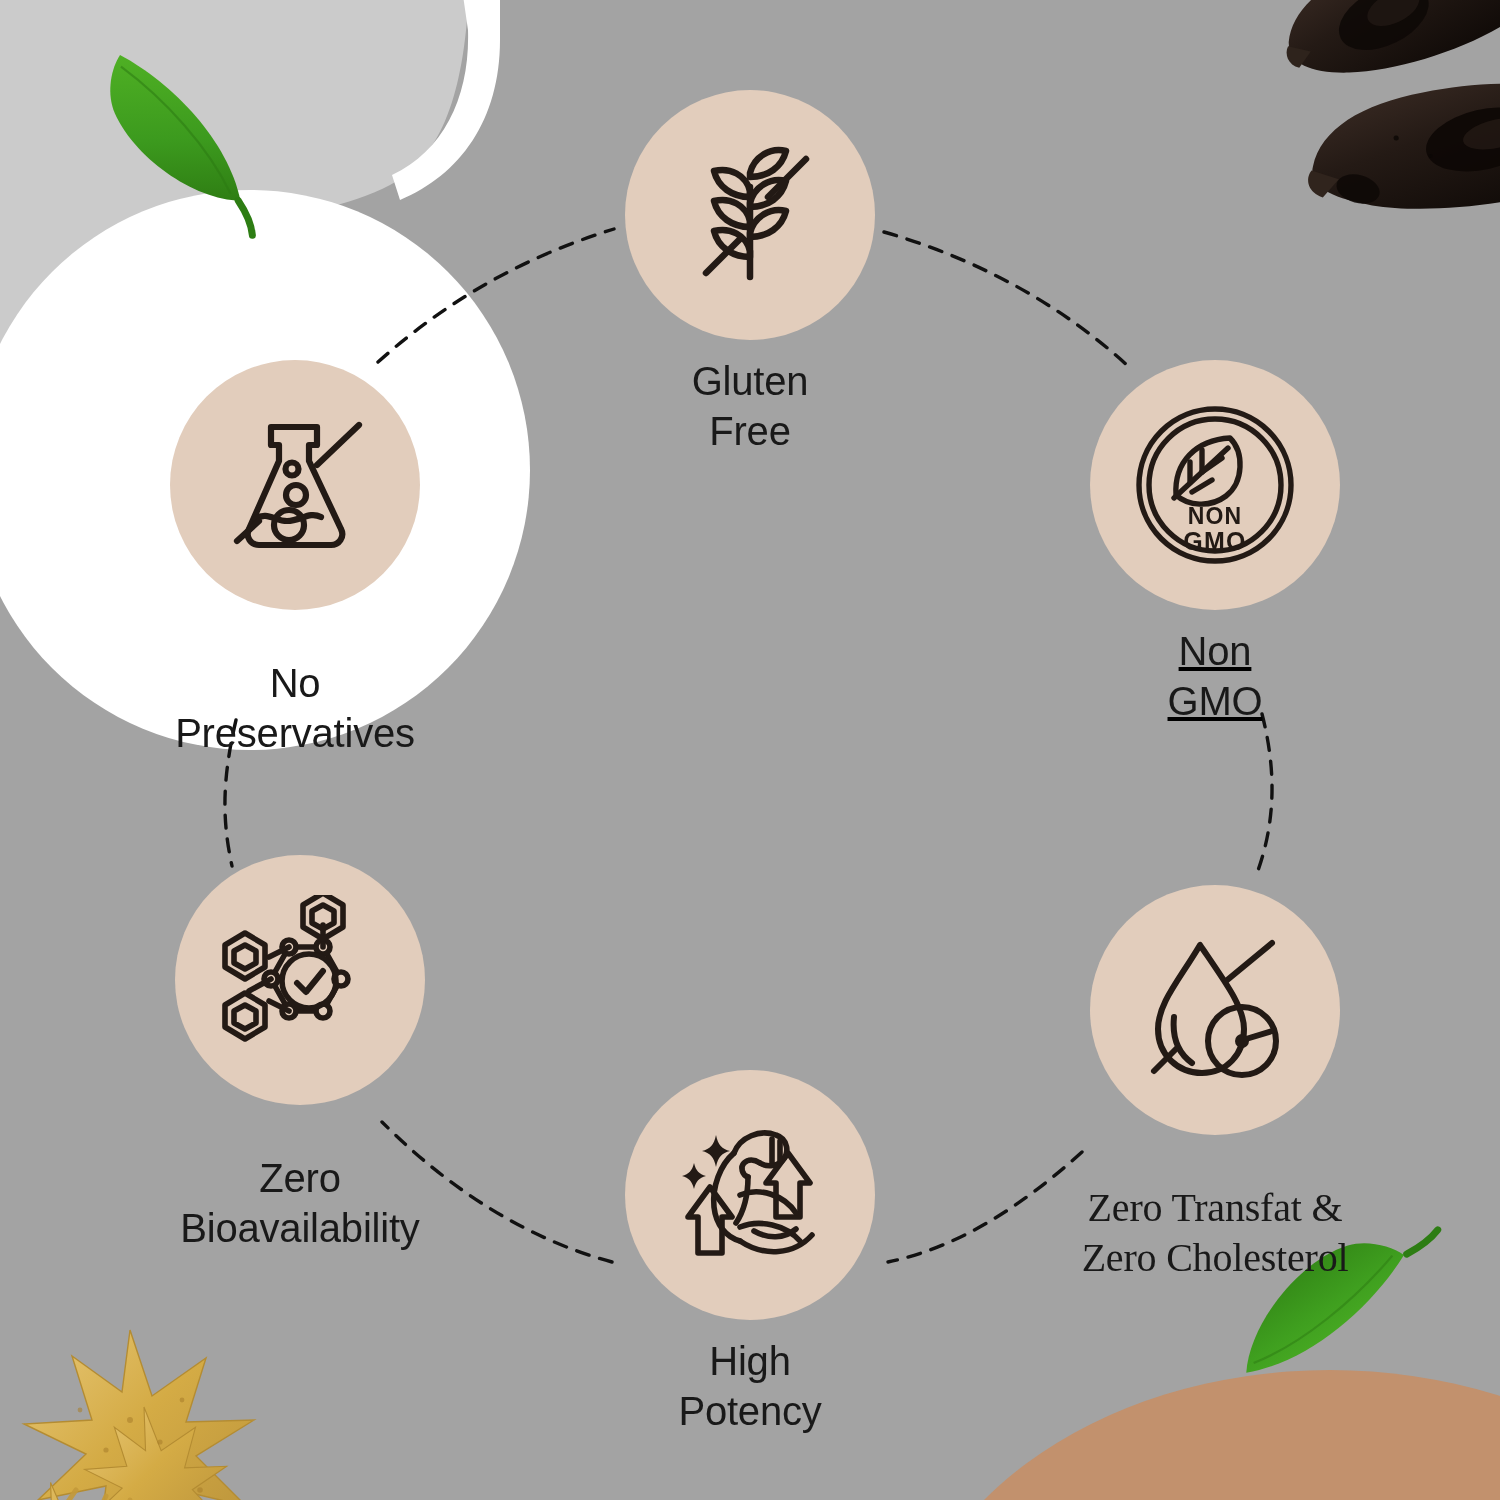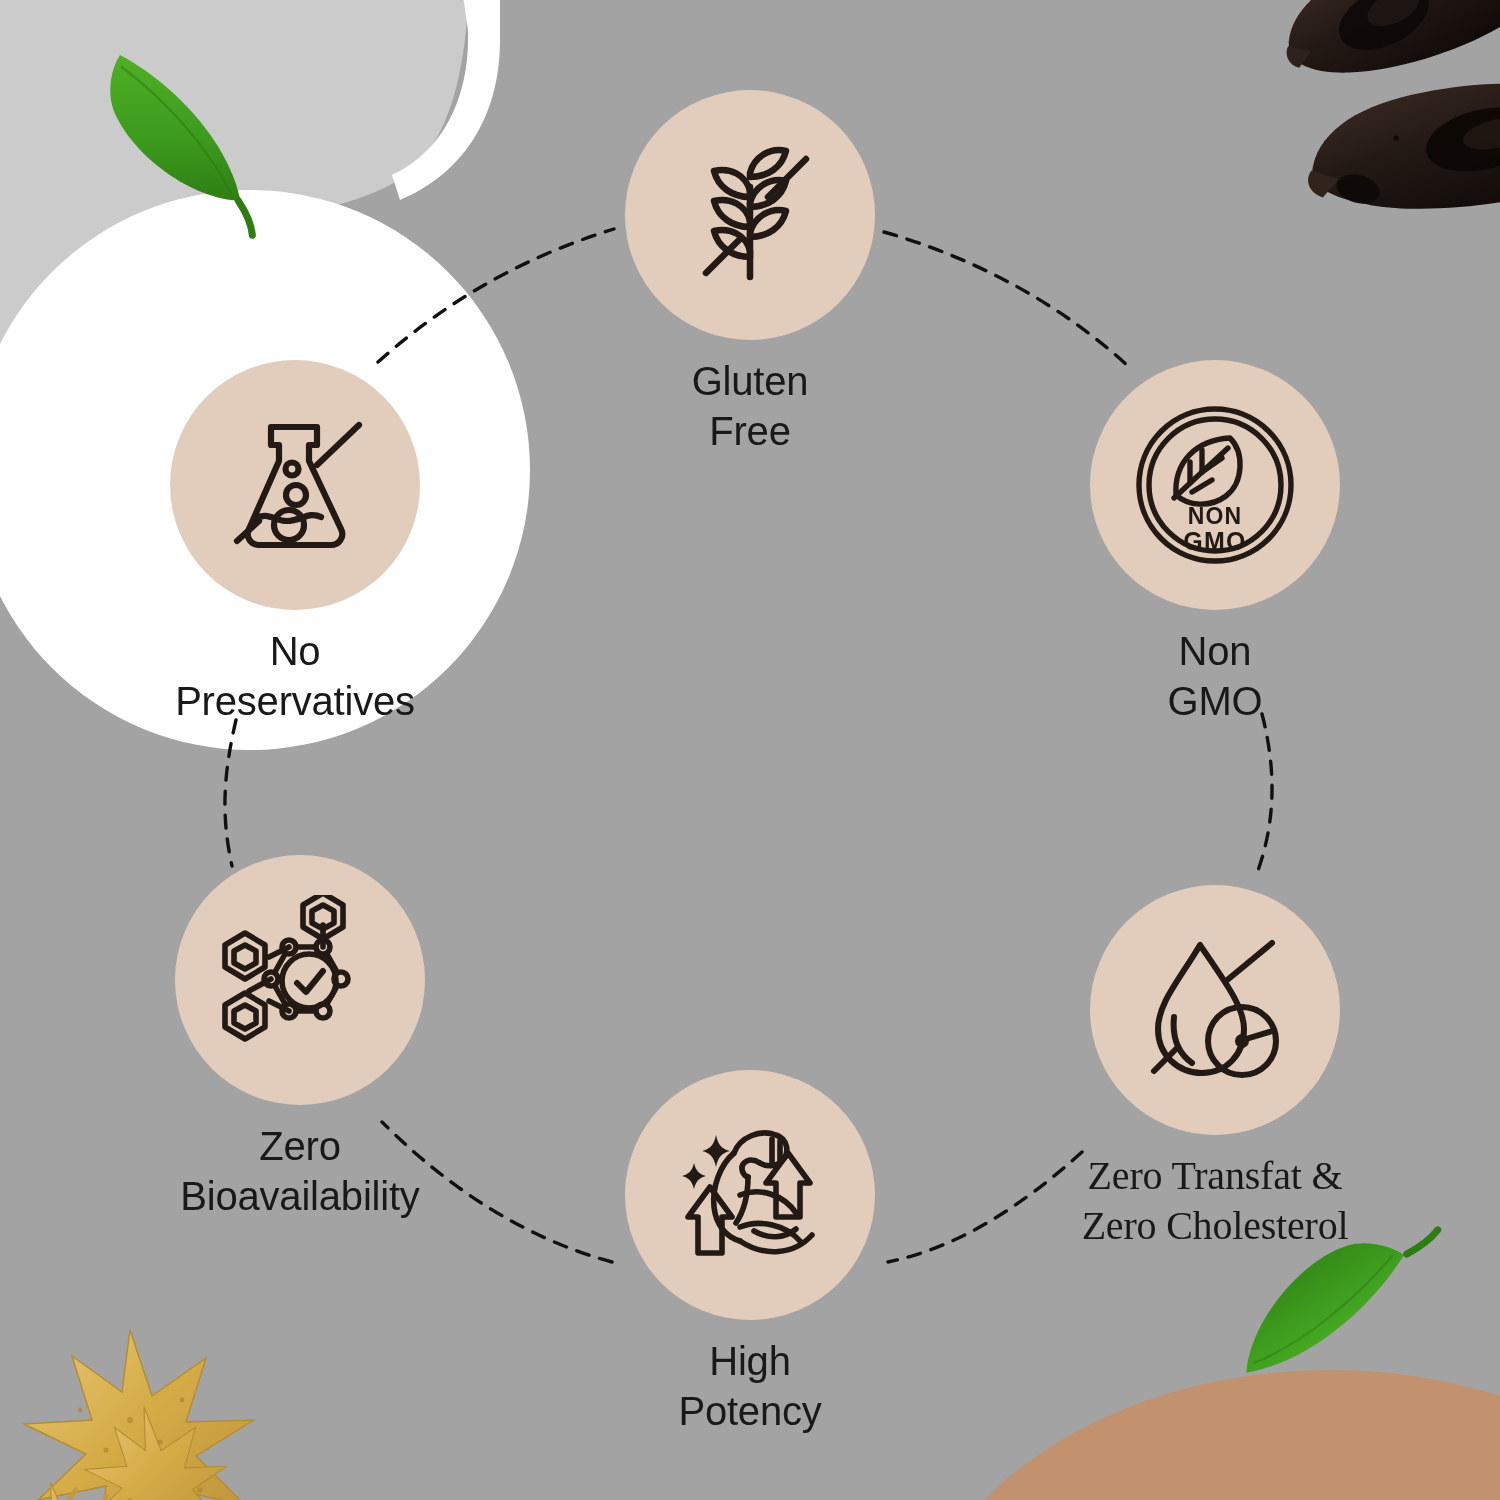--- a/index.html
+++ b/index.html
@@ -45,21 +45,21 @@
   .badge .caption {
     margin-top:16px;
     text-align:center;
     color:#191919;
     font-size:40px;
     line-height:1.26;
     letter-spacing:-0.2px;
     white-space:pre-line;
     font-weight:400;
   }
-  .badge.wide { width:560px; margin-left:-280px; }
+  .badge.wide { width:560px; margin-left:-280px;gap:32px; }
 </style>
 </head>
 <body>
 
 <div id="stage" style="background: #a3a3a3;">
 
   <svg id="decor" viewBox="0 0 1500 1500">
     <defs>
       <linearGradient id="leafGrad" x1="0" y1="0" x2="1" y2="1">
         <stop offset="0%" stop-color="#4fb024"></stop>
@@ -197,21 +197,21 @@
         <path d="M 80 122 C 62 122, 48 112, 44 96 C 60 92, 76 100, 80 116 Z"></path>
         <path d="M 80 116 C 84 100, 100 90, 116 94 C 112 110, 98 120, 80 120 Z" transform="translate(0,-18)"></path>
         <path d="M 36 138 L 70 104"></path>
         <path d="M 98 62 L 136 24"></path>
       </svg>
     </div>
     <div class="caption" style="color: rgb(25, 25, 25);">Gluten
 Free</div>
   </div>
 
-  <div class="badge" style="left:1215px; top:360px;">
+  <div class="badge" style="left:1215px; top:360px;text-decoration:underline;">
     <div class="disc" style="background: rgb(226, 205, 188);">
       <svg width="170" height="170" viewBox="0 0 170 170" fill="none" stroke="#231a15" stroke-width="5.4" stroke-linecap="round" stroke-linejoin="round">
         <circle cx="85" cy="85" r="76"></circle>
         <circle cx="85" cy="85" r="66"></circle>
         <path d="M 46 95 C 44 62, 66 40, 100 38 C 114 52, 114 82, 96 96
                  C 80 108, 58 106, 46 95 Z"></path>
         <path d="M 44 98 L 98 48"></path>
         <path d="M 60 82 L 60 62"></path>
         <path d="M 72 72 L 72 50"></path>
         <path d="M 72 72 L 92 58"></path>

